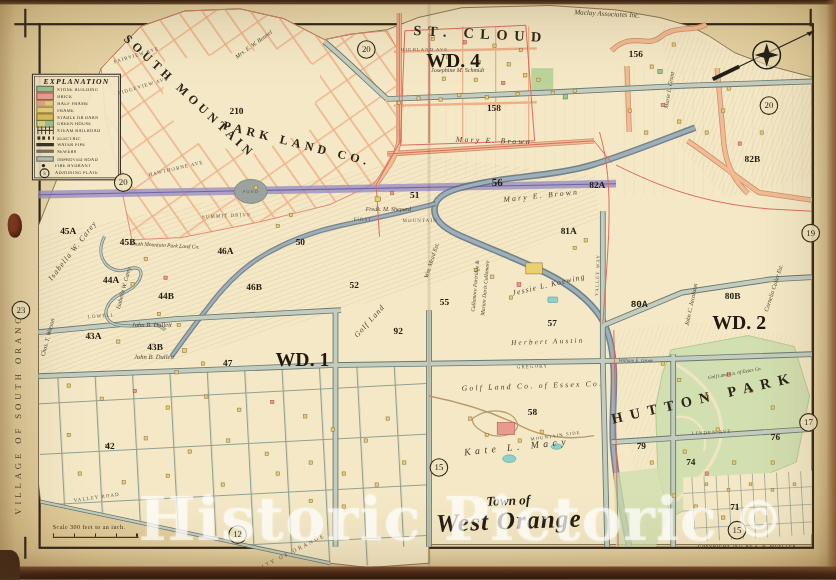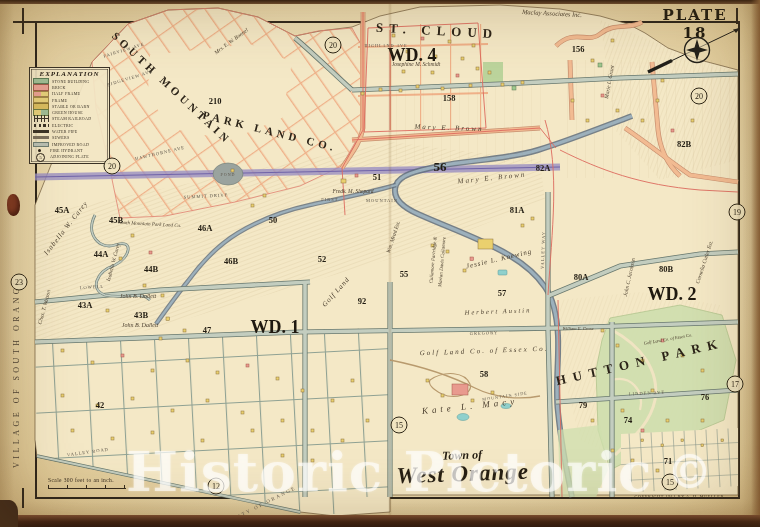--- a/index.html
+++ b/index.html
@@ -409,21 +409,20 @@
         </div>
         <div class="legend-row">
           <span class="sw sw-plate">
             <span class="c5">5</span>
           </span>
           <span class="lab">ADJOINING PLATE</span>
         </div>
       </div>
   </div>
 
-  <div class="plate-label">PLATE 18</div>
   <div class="village-text">VILLAGE OF SOUTH ORANGE</div>
 
   <svg class="compass" width="110" height="62">
     <line x1="8" y1="52" x2="100" y2="8" stroke="#22201a" stroke-width="1"></line>
     <line x1="8" y1="52" x2="32" y2="40.5" stroke="#22201a" stroke-width="3.4"></line>
     <polygon points="100,8 93,9.5 96,13" fill="#22201a"></polygon>
     <circle cx="57" cy="30" r="12.5" fill="rgba(244,232,198,.5)" stroke="#22201a" stroke-width="1.4"></circle>
     <polygon points="57,19 59.5,27.5 68,30 59.5,32.5 57,41 54.5,32.5 46,30 54.5,27.5" fill="#22201a"></polygon>
   </svg>
 
@@ -473,41 +472,41 @@
       <div class="ml street" style="font-size: 4.5px; letter-spacing: 1px; left: 484px; top: 333px; transform: translate(-50%, -50%) rotate(-2deg);">GREGORY</div>
       <div class="ml street" style="font-size: 4.5px; letter-spacing: 1px; left: 543px; top: 250px; transform: translate(-50%, -50%) rotate(-88deg);">VALLEY WAY</div>
       <div class="ml street" style="font-size: 4.5px; letter-spacing: 1px; left: 647px; top: 393px; transform: translate(-50%, -50%) rotate(-3deg);">LINDEN AVE</div>
       <div class="ml street" style="font-size: 4.2px; letter-spacing: 1px; left: 505px; top: 396px; transform: translate(-50%, -50%) rotate(-8deg);">MOUNTAIN SIDE</div>
       <div class="ml street" style="font-size: 4.5px; letter-spacing: 1px; left: 88px; top: 452px; transform: translate(-50%, -50%) rotate(-8deg);">VALLEY ROAD</div>
       <div class="blk" style="font-size: 8.5px; left: 215px; top: 101px; transform: translate(-50%, -50%) rotate(0deg);">210</div>
       <div class="blk" style="font-size: 8.5px; left: 578px; top: 49px; transform: translate(-50%, -50%) rotate(0deg);">156</div>
       <div class="blk" style="font-size: 8.5px; left: 449px; top: 98px; transform: translate(-50%, -50%) rotate(0deg);">158</div>
       <div class="blk" style="font-size: 8.5px; left: 377px; top: 177px; transform: translate(-50%, -50%) rotate(0deg);">51</div>
       <div class="blk" style="font-size: 8.5px; left: 273px; top: 220px; transform: translate(-50%, -50%) rotate(0deg);">50</div>
-      <div class="blk" style="font-size: 13px; left: 422px; top: 167px; transform: translate(-50%, -50%) rotate(0deg); padding-left: 36px;">56</div>
+      <div class="blk" style="font-size: 10px; left: 434px; top: 167px; transform: translate(-50%, -50%) rotate(0deg); padding-left: 36px;">56</div>
       <div class="blk" style="font-size: 8.5px; left: 322px; top: 259px; transform: translate(-50%, -50%) rotate(0deg);">52</div>
       <div class="blk" style="font-size: 8.5px; left: 362px; top: 301px; transform: translate(-50%, -50%) rotate(0deg);">92</div>
       <div class="blk" style="font-size: 8.5px; left: 404px; top: 274px; transform: translate(-50%, -50%) rotate(0deg);">55</div>
       <div class="blk" style="font-size: 8.5px; left: 502px; top: 293px; transform: translate(-50%, -50%) rotate(0deg);">57</div>
       <div class="blk" style="font-size: 8.5px; left: 484px; top: 374px; transform: translate(-50%, -50%) rotate(0deg);">58</div>
       <div class="blk" style="font-size: 8.5px; left: 62px; top: 210px; transform: translate(-50%, -50%) rotate(0deg);">45A</div>
       <div class="blk" style="font-size: 8.5px; left: 116px; top: 220px; transform: translate(-50%, -50%) rotate(0deg);">45B</div>
       <div class="blk" style="font-size: 8.5px; left: 205px; top: 228px; transform: translate(-50%, -50%) rotate(0deg);">46A</div>
       <div class="blk" style="font-size: 8.5px; left: 231px; top: 261px; transform: translate(-50%, -50%) rotate(0deg);">46B</div>
       <div class="blk" style="font-size: 8.5px; left: 101px; top: 254px; transform: translate(-50%, -50%) rotate(0deg);">44A</div>
       <div class="blk" style="font-size: 8.5px; left: 151px; top: 269px; transform: translate(-50%, -50%) rotate(0deg);">44B</div>
       <div class="blk" style="font-size: 8.5px; left: 85px; top: 305px; transform: translate(-50%, -50%) rotate(0deg);">43A</div>
       <div class="blk" style="font-size: 8.5px; left: 141px; top: 315px; transform: translate(-50%, -50%) rotate(0deg);">43B</div>
       <div class="blk" style="font-size: 8.5px; left: 207px; top: 330px; transform: translate(-50%, -50%) rotate(0deg);">47</div>
       <div class="blk" style="font-size: 8.5px; left: 100px; top: 405px; transform: translate(-50%, -50%) rotate(0deg);">42</div>
       <div class="blk" style="font-size: 8.5px; left: 628px; top: 420px; transform: translate(-50%, -50%) rotate(0deg);">74</div>
       <div class="blk" style="font-size: 8.5px; left: 668px; top: 461px; transform: translate(-50%, -50%) rotate(0deg);">71</div>
       <div class="blk" style="font-size: 8.5px; left: 705px; top: 397px; transform: translate(-50%, -50%) rotate(0deg);">76</div>
       <div class="blk" style="font-size: 8.5px; left: 583px; top: 357px; transform: translate(-50%, -50%) rotate(0deg); margin-top: 48px;">79</div>
-      <div class="blk" style="font-size: 8.5px; left: 581px; top: 277px; transform: translate(-50%, -50%) rotate(0deg);">80A</div>
+      <div class="blk" style="font-size: 8.5px; left: 581px; top: 277px; transform: translate(-50%, -50%) rotate(0deg); font-family: Liberation Mono, monospace;">80A</div>
       <div class="blk" style="font-size: 8.5px; left: 666px; top: 269px; transform: translate(-50%, -50%) rotate(0deg);">80B</div>
       <div class="blk" style="font-size: 8.5px; left: 517px; top: 210px; transform: translate(-50%, -50%) rotate(0deg);">81A</div>
       <div class="blk" style="font-size: 8.5px; left: 543px; top: 168px; transform: translate(-50%, -50%) rotate(0deg);">82A</div>
       <div class="blk" style="font-size: 8.5px; left: 684px; top: 144px; transform: translate(-50%, -50%) rotate(0deg);">82B</div>
       <div class="pref" style="left: 333px; top: 45px; transform: translate(-50%, -50%) rotate(0deg);">20</div>
       <div class="pref" style="left: 699px; top: 96px; transform: translate(-50%, -50%) rotate(0deg);">20</div>
       <div class="pref" style="left: 112px; top: 166px; transform: translate(-50%, -50%) rotate(0deg);">20</div>
       <div class="pref" style="left: 19px; top: 282px; transform: translate(-50%, -50%) rotate(0deg);">23</div>
       <div class="pref" style="left: 737px; top: 212px; transform: translate(-50%, -50%) rotate(0deg);">19</div>
       <div class="pref" style="left: 735px; top: 384px; transform: translate(-50%, -50%) rotate(0deg);">17</div>

